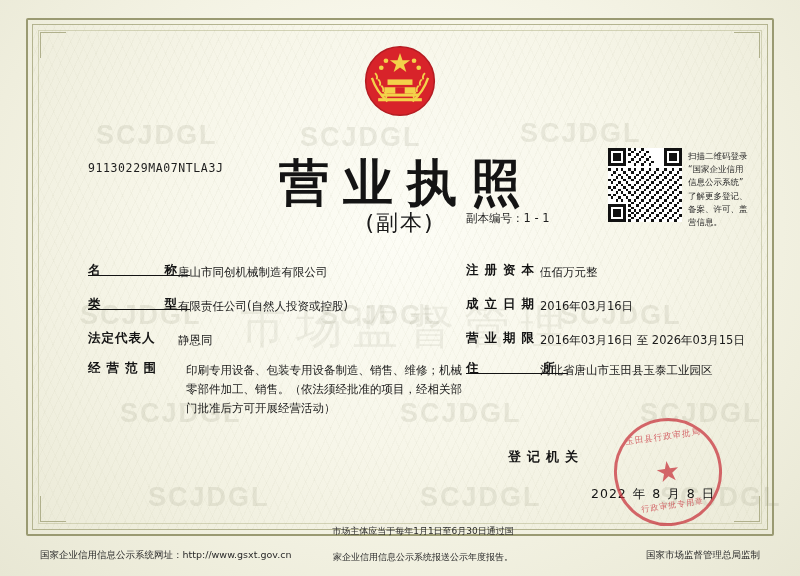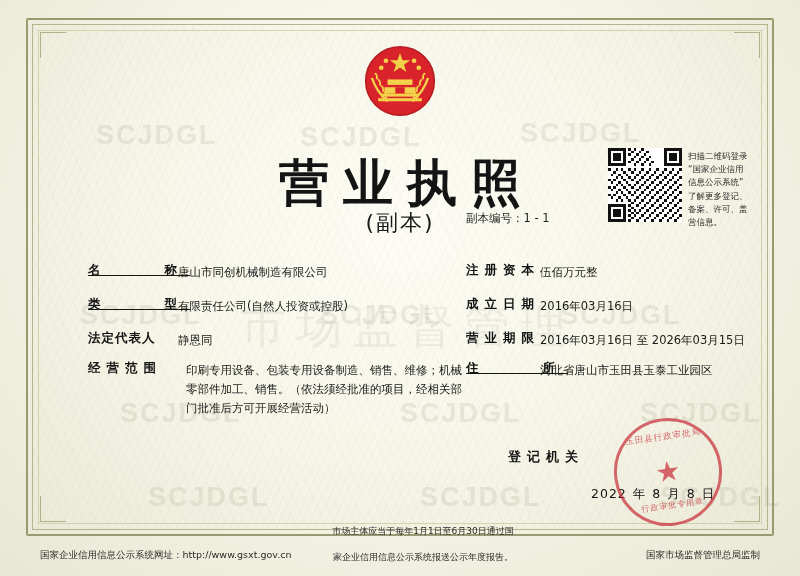--- a/index.html
+++ b/index.html
@@ -231,20 +231,21 @@
 
       <rect x="30" y="58" width="40" height="8" fill="#f3d24a"></rect>
       <rect x="26" y="66" width="48" height="4" fill="#f3d24a"></rect>
       <rect x="34" y="48" width="32" height="7" fill="#f3d24a"></rect>
       <rect x="44" y="58" width="12" height="8" fill="#d8232a"></rect>
       <rect x="22" y="72" width="56" height="4" fill="#f3d24a"></rect>
     </svg>
   </div>
 
   <div class="code-block">
+    <div class="code-value">91130229MA07NTLA3J</div>
   </div>
 
   <div class="title">营业执照</div>
   <div class="subtitle">(副本)</div>
   <div class="copy-no">
     <span>副本编号：</span><span>1 - 1</span>
   </div>
 
   <div class="qr-wrap">
     <svg viewBox="0 0 29 29" width="74" height="74" shape-rendering="crispEdges" aria-hidden="true">

